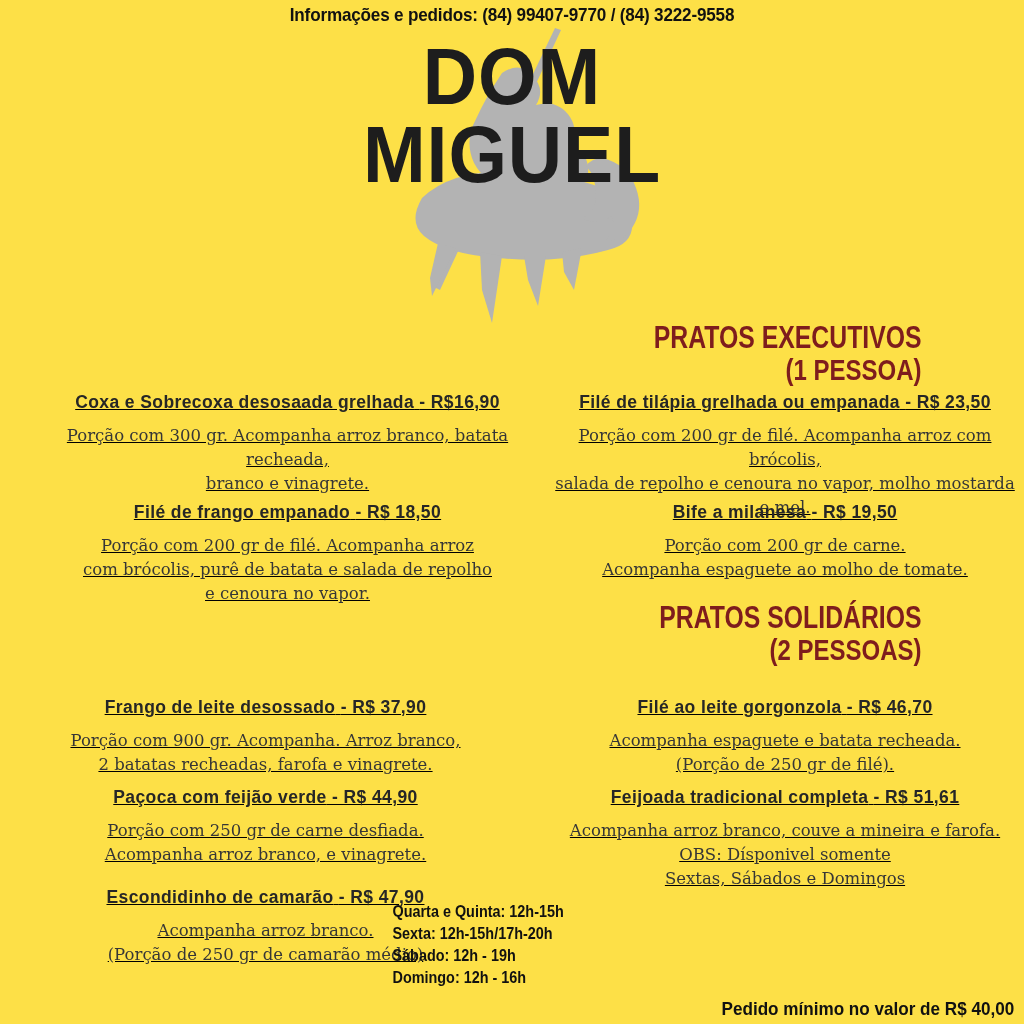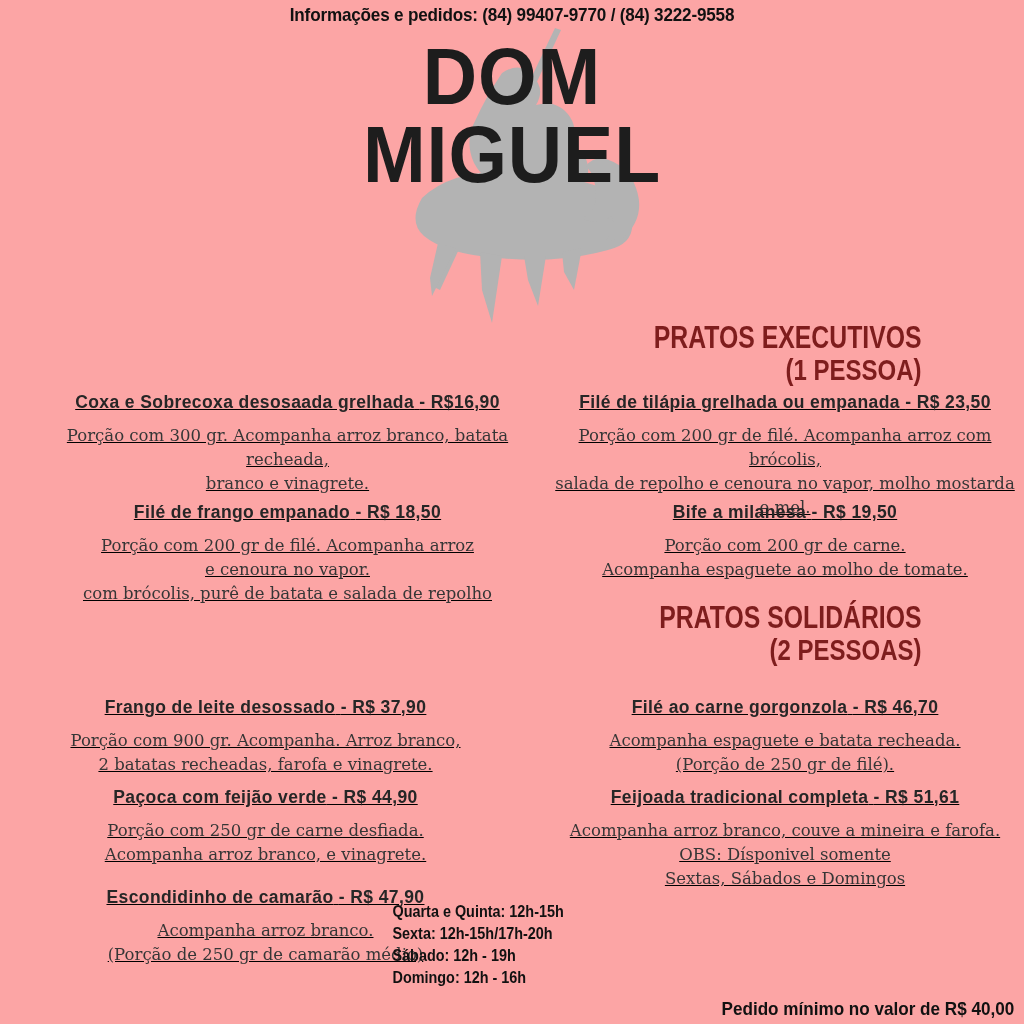--- a/index.html
+++ b/index.html
@@ -1,16 +1,16 @@
 <!DOCTYPE html>
 <html><head>
 <meta charset="utf-8">
 <style>
   html,body{margin:0;padding:0;background:#ffffff;}
-  #menu{position:relative;width:1024px;height:1024px;margin:0 auto;background:#fca5a5;
+  #menu{position:relative;width:1024px;height:1024px;margin:0 auto;background:#fde047;
         overflow:hidden;font-family:"Liberation Sans",sans-serif;}
 
   
   .cond{font-family:"Liberation Sans",sans-serif;font-weight:bold;color:#111111;
         transform:scaleX(.9);transform-origin:center;white-space:nowrap;}
 
   .contact{position:absolute;top:4px;left:0;width:100%;text-align:center;
            font-size:19px;letter-spacing:-.2px;}
 
   
@@ -101,22 +101,22 @@
     </div>
   </div>
 
   <div class="item col-L1" style="top:502px;">
     <div class="item-title">
       <span>Filé de frango empanado</span>
       <span>- R$ 18,50</span>
     </div>
     <div class="item-desc">
       <div>Porção com 200 gr de filé. Acompanha arroz</div>
+      <div>com brócolis, purê de batata e salada de repolho</div>
       <div>e cenoura no vapor.</div>
-      <div>com brócolis, purê de batata e salada de repolho</div>
     </div>
   </div>
 
   <div class="item col-R" style="top:502px;">
     <div class="item-title">
       <span>Bife a milanesa</span>
       <span>- R$ 19,50</span>
     </div>
     <div class="item-desc">
       <div>Porção com 200 gr de carne.</div>
@@ -135,21 +135,21 @@
       <span>- R$ 37,90</span>
     </div>
     <div class="item-desc">
       <div>Porção com 900 gr. Acompanha. Arroz branco,</div>
       <div>2 batatas recheadas, farofa e vinagrete.</div>
     </div>
   </div>
 
   <div class="item col-R" style="top:697px;">
     <div class="item-title">
-      <span>Filé ao carne gorgonzola</span>
+      <span>Filé ao leite gorgonzola</span>
       <span>- R$ 46,70</span>
     </div>
     <div class="item-desc">
       <div>Acompanha espaguete e batata recheada.</div>
       <div>(Porção de 250 gr de filé).</div>
     </div>
   </div>
 
   <div class="item col-L2" style="top:787px;">
     <div class="item-title">

